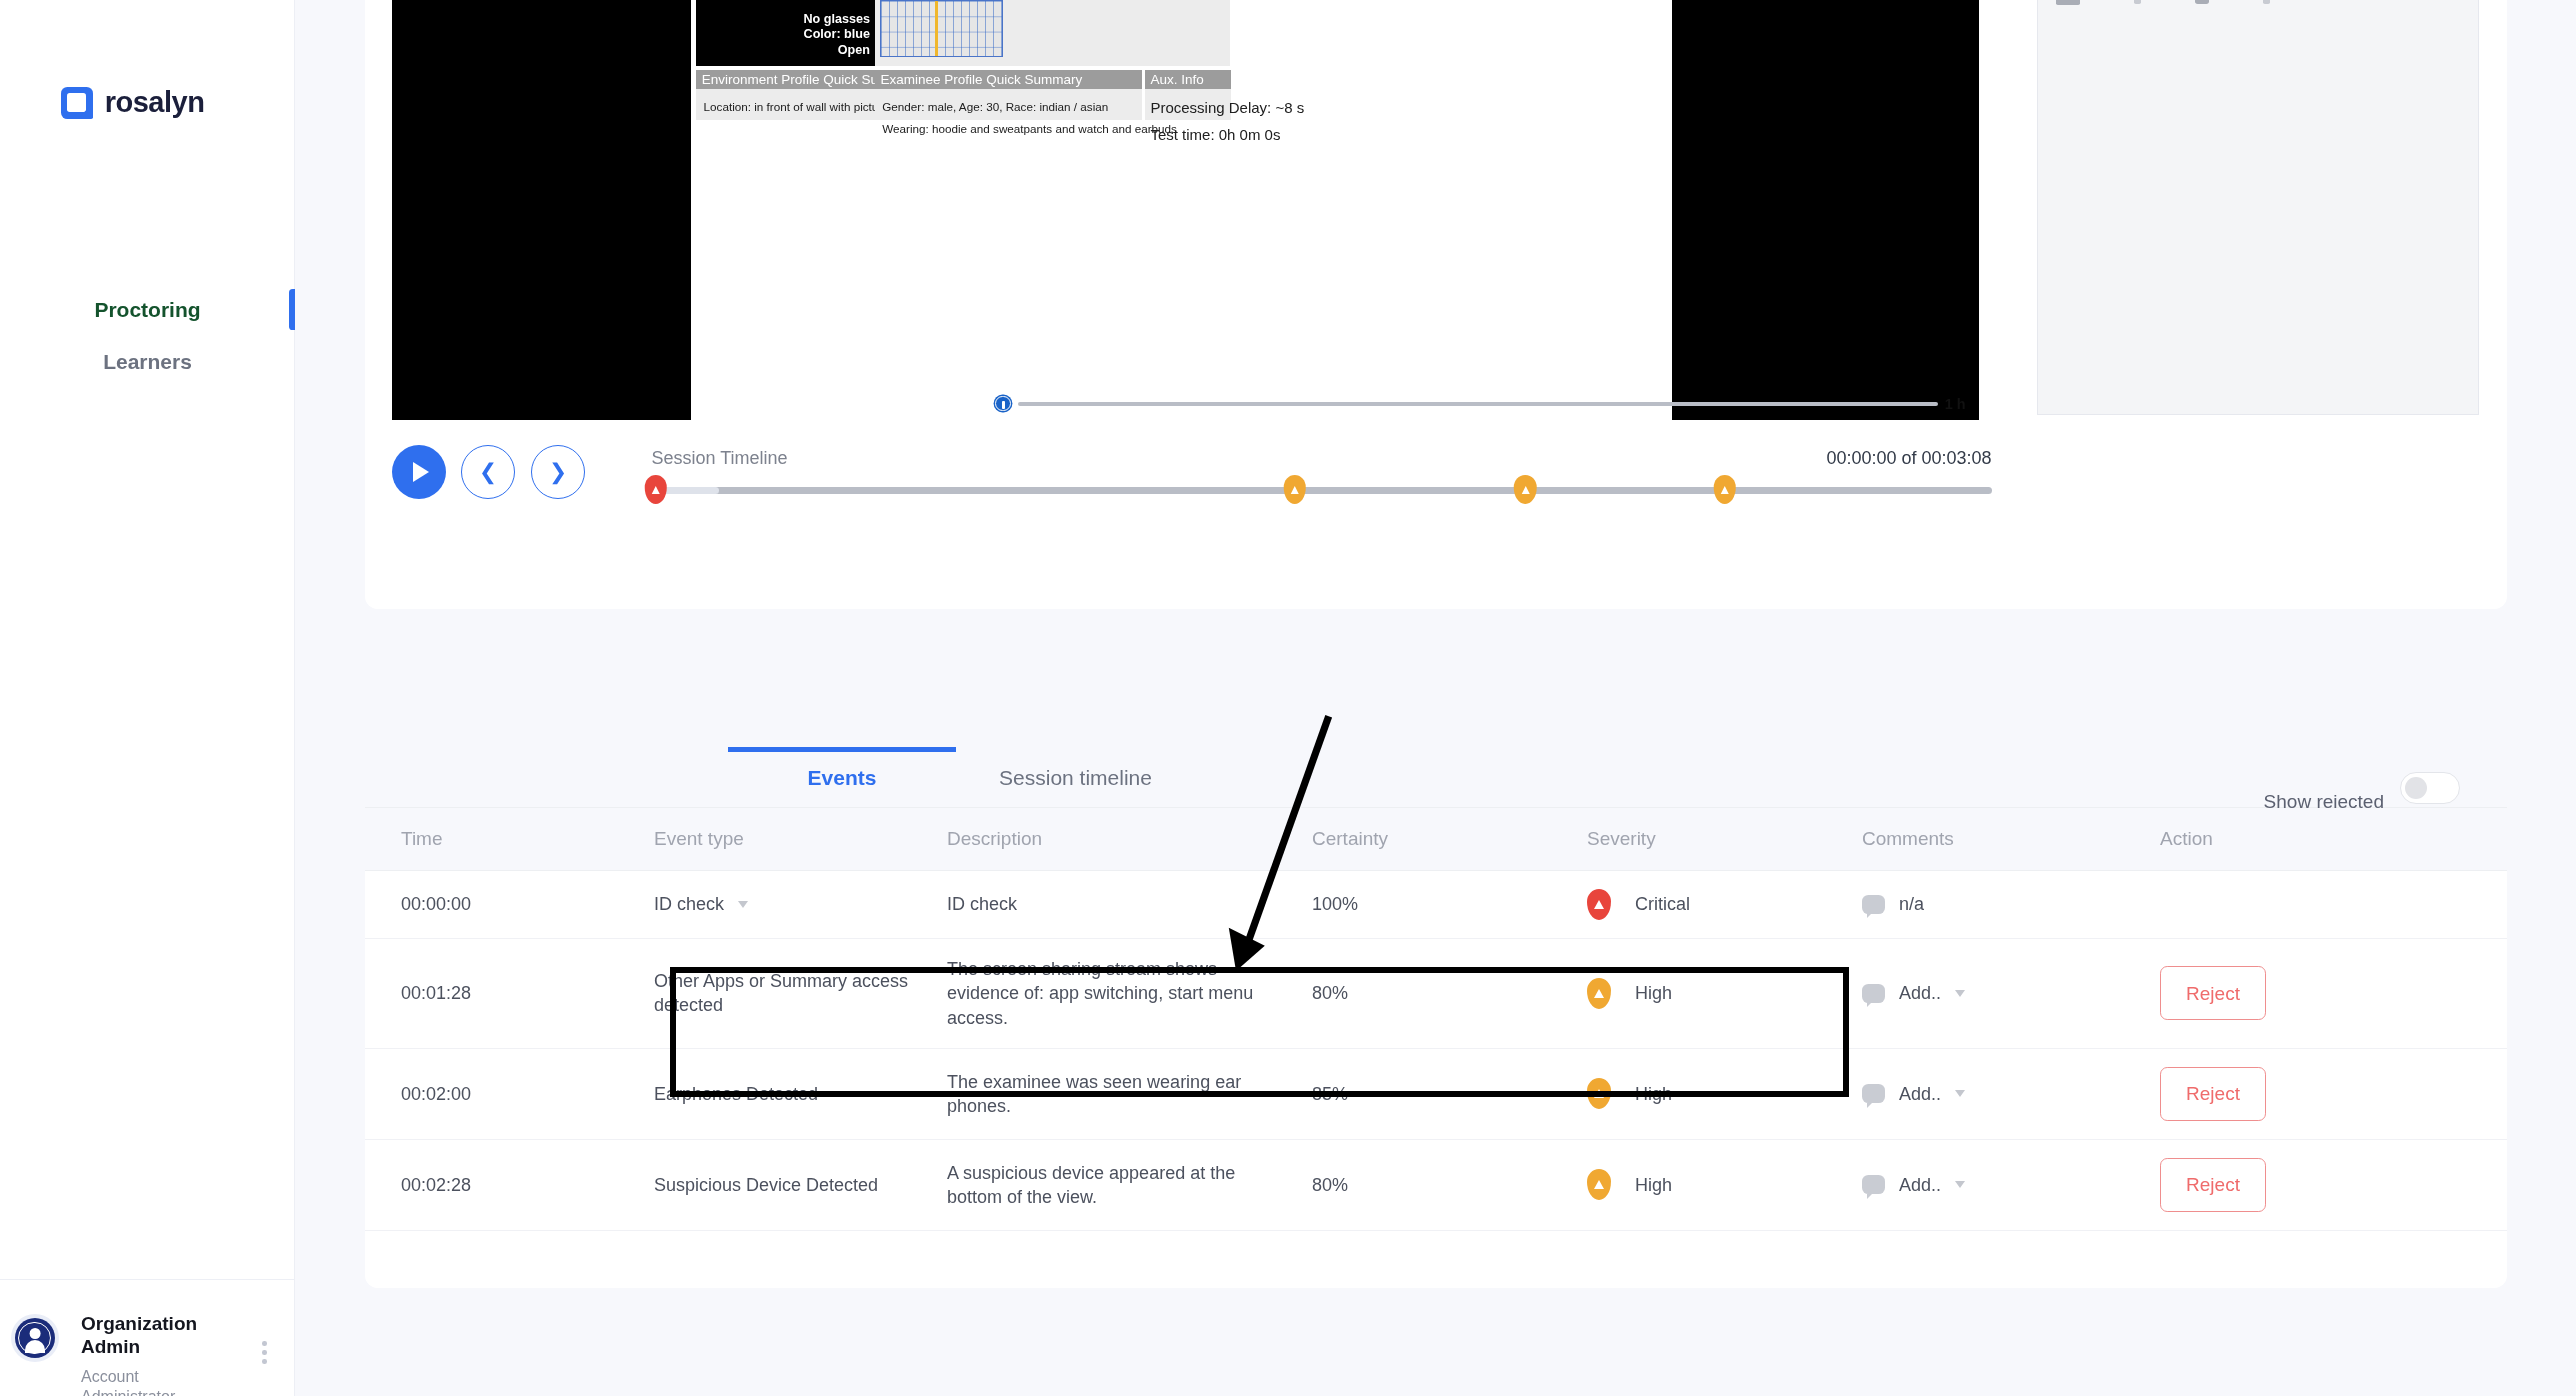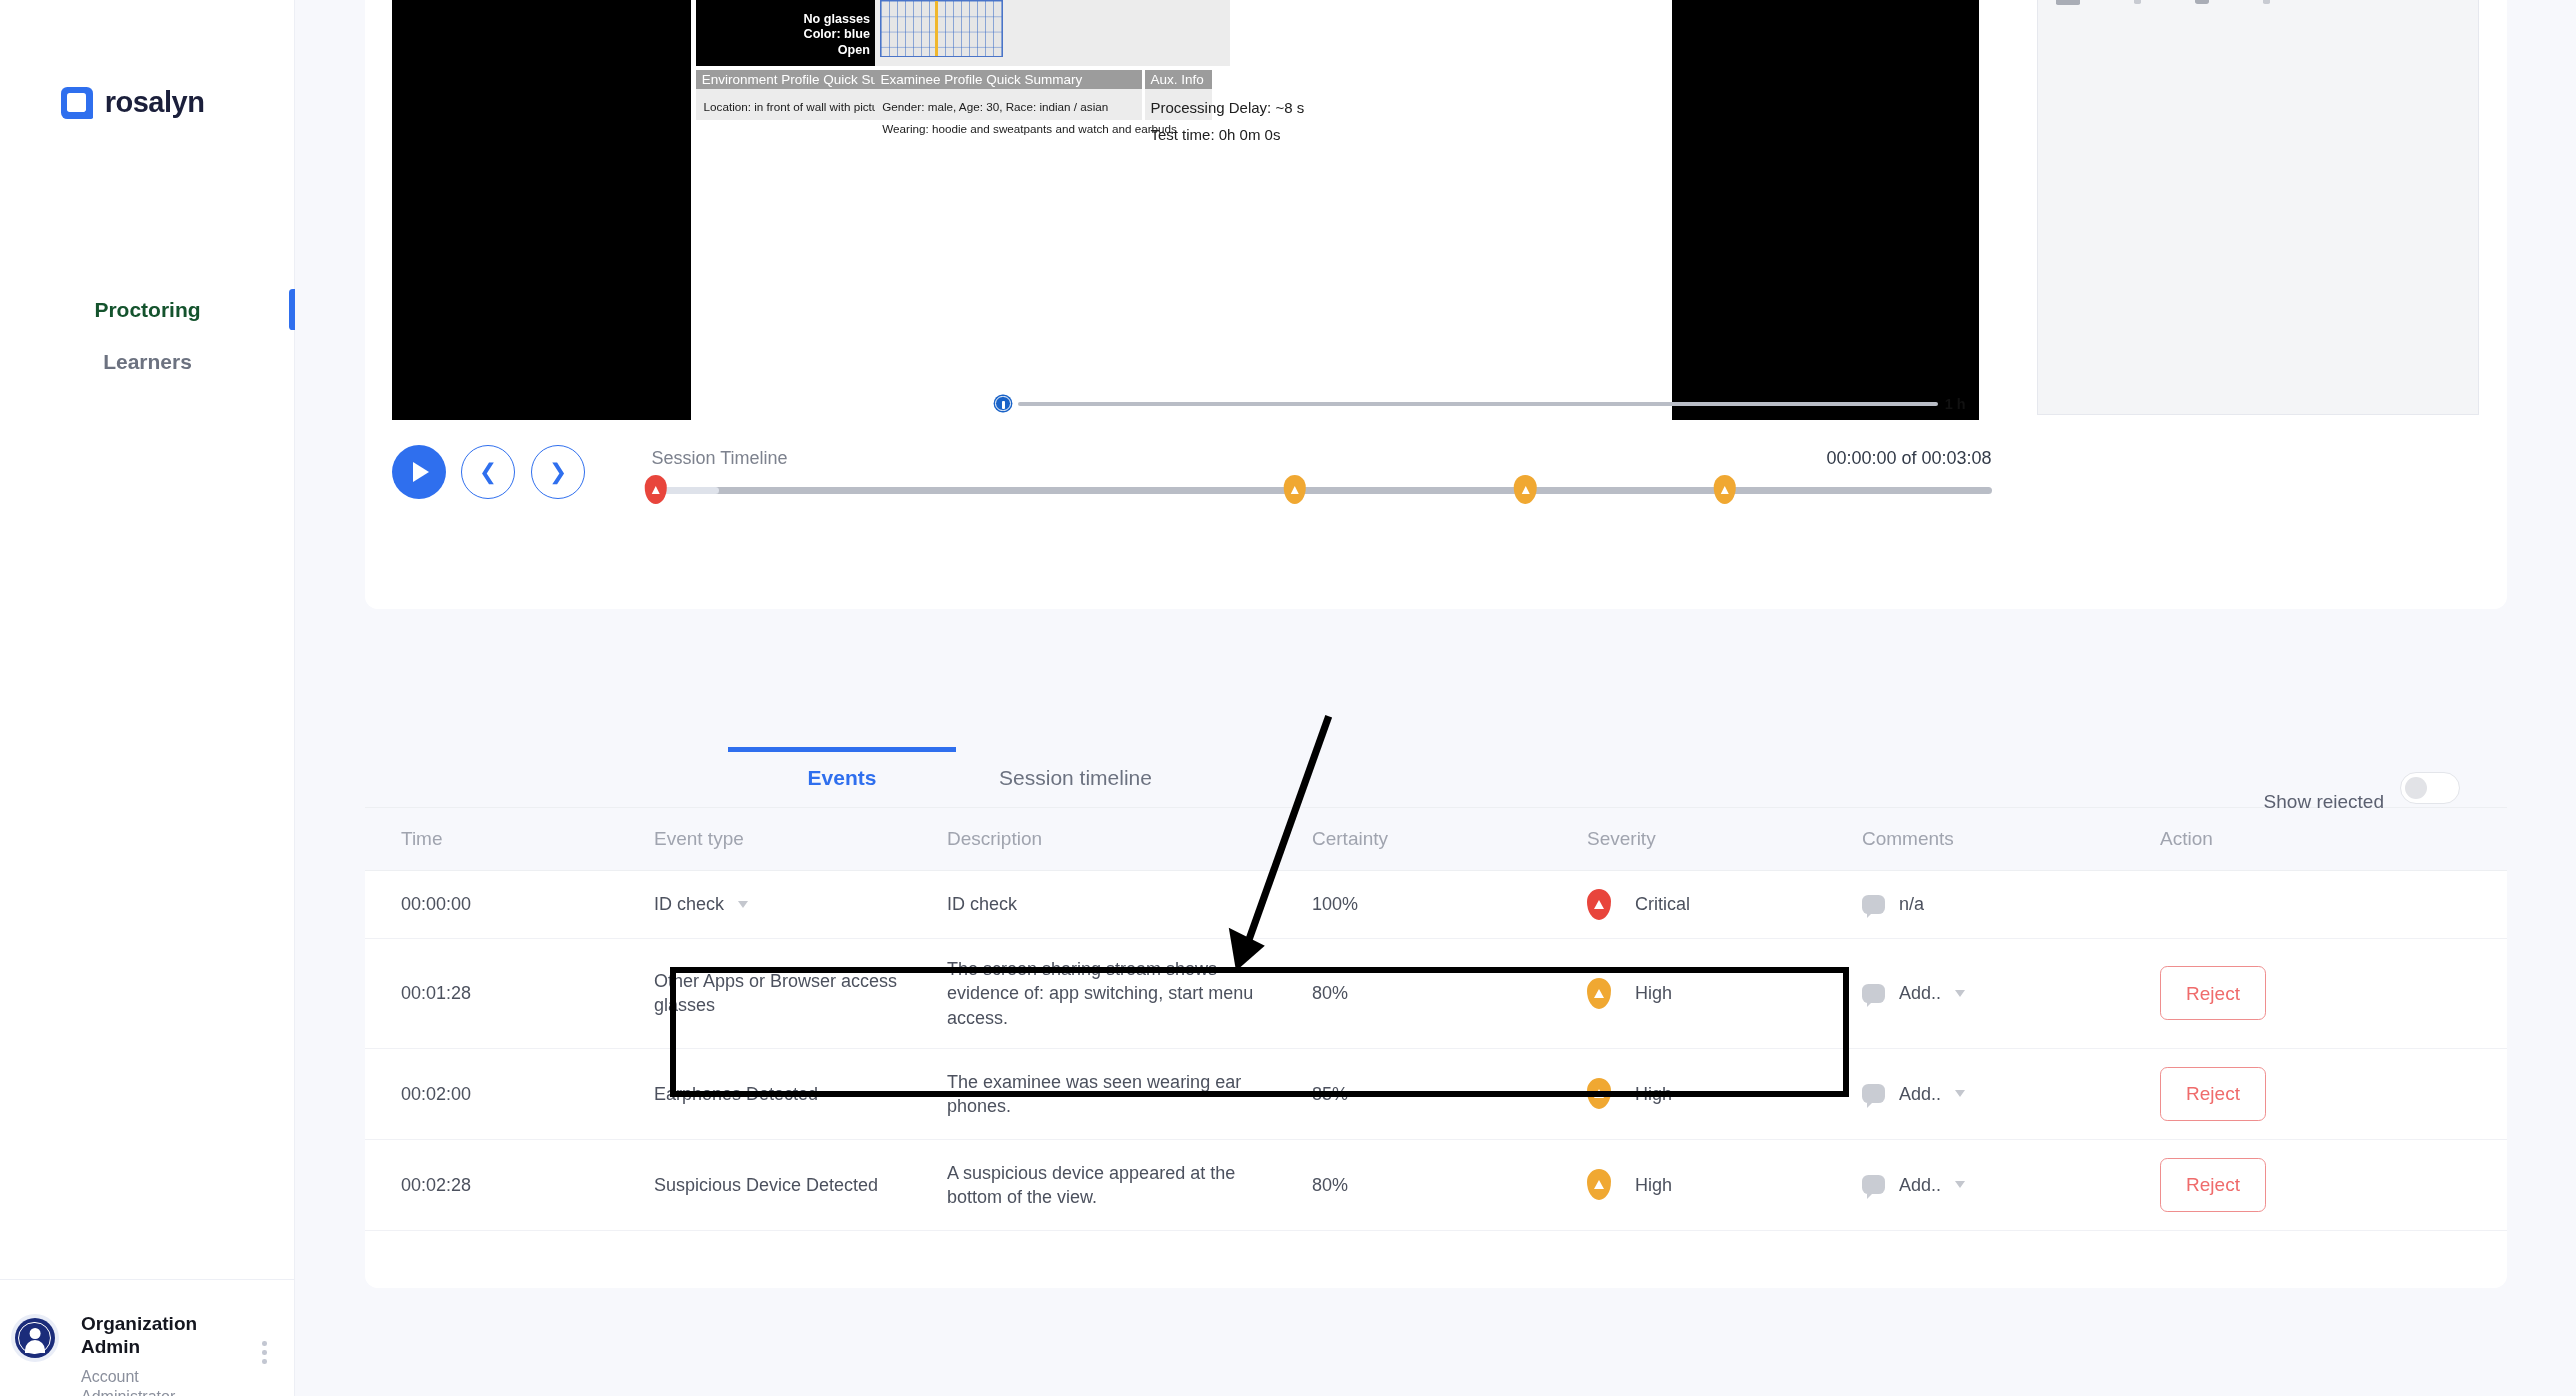--- a/index.html
+++ b/index.html
@@ -315,21 +315,21 @@
     </div>
 
     <div class="bp" style="left:184px; top:196px; width:267px; height:50px;">
       <div class="bp-head">Examinee Profile Quick Summary</div>
       <div class="bp-body">
         <div class="bp-line" style="font-size:11.7px; margin-bottom:3.6px;">Gender: male, Age: 30, Race: indian / asian</div>
         <div class="bp-line" style="font-size:11.7px;">Wearing: hoodie and sweatpants and watch and earbuds</div>
       </div>
     </div>
 
-    <div class="bp" style="left:454px; top:196px; width:67px; height:50px;">
+    <div class="bp" style="left:454px; top:196px; width:86px; height:50px;">
       <div class="bp-head">Aux. Info</div>
       <div class="bp-body" style="padding:7.2px 5.4px;">
         <div class="bp-line" style="font-size:15px; margin-bottom:3.6px;">Processing Delay: ~8 s</div>
         <div class="bp-line" style="font-size:15px;">Test time: 0h 0m 0s</div>
       </div>
     </div>
 
     <div id="scrub-row">
       <span class="scrub-knob"></span>
       <span class="scrub-track"></span>
@@ -432,21 +432,21 @@
               <span class="bubble"></span>
               <span>n/a</span>
             </div>
           </td>
           <td class="c-act"></td>
         </tr>
         <tr>
           <td class="c-time">00:01:28</td>
           <td class="c-type">
             <div class="type-cell">
-              <span>Other Apps or Browser access glasses</span>
+              <span>Other Apps or Summary access detected</span>
             </div>
           </td>
           <td class="c-desc">The screen sharing stream shows evidence of: app switching, start menu access.</td>
           <td class="c-cert">80%</td>
           <td class="c-sev">
             <div class="sev-cell">
               <span class="sev-pin high">
                 <span class="ar"></span>
               </span>
               <span class="sev-text">High</span>

